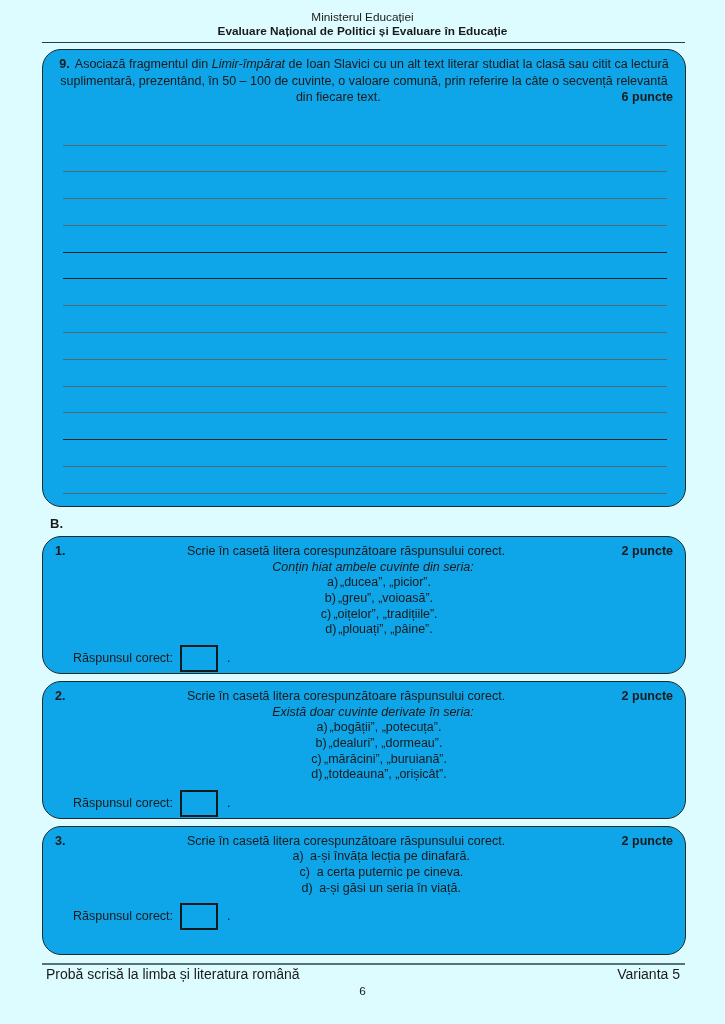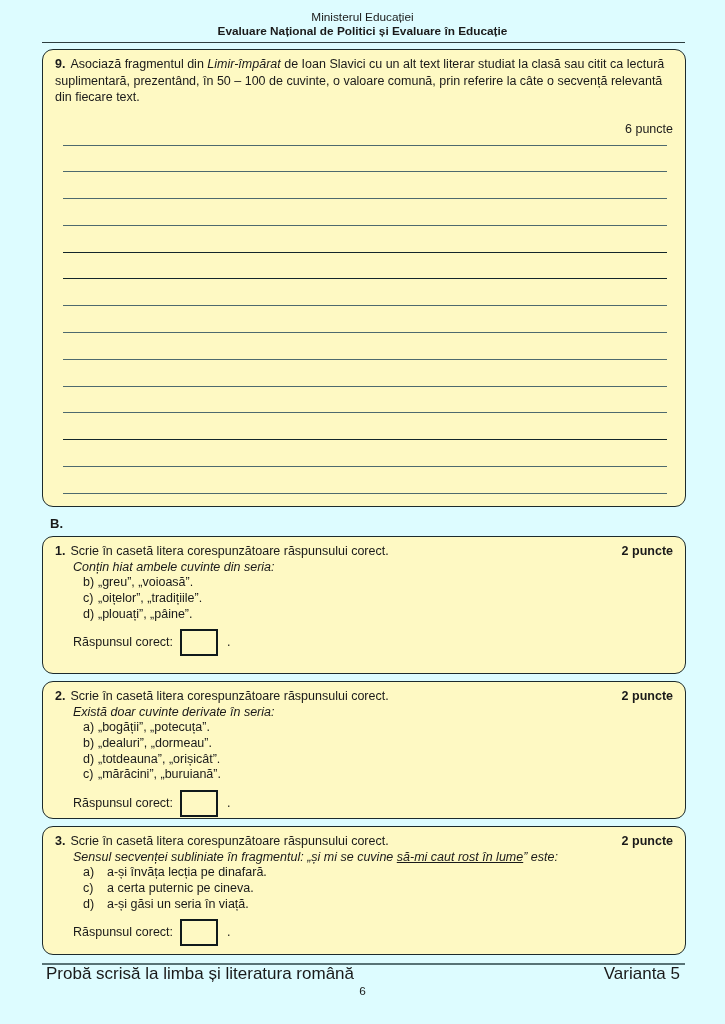--- a/index.html
+++ b/index.html
@@ -17,31 +17,32 @@
   
   .header{padding-top:10px;text-align:center;line-height:14px;font-size:11.8px;}
   .header .line2{font-weight:bold;}
   .head-rule{border:0;border-top:1.6px solid #2c3e40;margin:4px 40px 0 42px;}
 
   
   .qbox{
     box-sizing:border-box;
     margin:0 39px 0 42px;
     border:1.6px solid #1c2b2d;
-    border-radius:11px;
-    background:#fef9c3;
+    border-radius:19px;
+    background:#0ea5e9;
     padding:6px 12px 4px 12px;
     overflow:hidden;
+    text-align:center;
   }
 
   
   .box9{margin-top:6px;height:458px;}
   .box9 p{margin:0;line-height:16.5px;}
   .qnum{font-weight:bold;margin-right:5px;}
-  .pts{font-weight:normal;float:right;margin-top:32px;}
+  .pts{font-weight:bold;float:right;}
   .lines{margin:0 6px 0 8px;padding-top:6px;}
   .wline{height:25.8px;border-bottom:1px solid #4e6a6e;}
   .wline.first{height:33px;}
   .wline.dark{border-bottom:1.6px solid #14262a;}
 
   
   .sec-label{margin:9px 0 5px 50px;font-weight:bold;font-size:13px;}
 
   
   .mcq{margin-top:0;}
@@ -60,21 +61,21 @@
     box-sizing:border-box;width:38px;height:27px;
     border:2px solid #101a1c;background:transparent;
     margin-left:7px;
   }
   .ansdot{margin-left:9px;}
   .h137{height:138px;}
   .h128{height:129px;}
 
   
   .foot-rule{border:0;border-top:2px solid #587376;margin:8px 40px 0 42px;}
-  .footer-row{display:flex;justify-content:space-between;padding:2px 45px 0 46px;font-size:17px;line-height:14px;}
+  .footer-row{display:flex;justify-content:space-between;padding:2px 45px 0 46px;font-size:14px;line-height:14px;}
   .page-num{text-align:center;font-size:11.8px;margin-top:3px;}
 </style>
 </head>
 <body>
 
 <div class="page">
 
   <div class="header">
     <div class="line1">Ministerul Educației</div>
     <div class="line2">Evaluare Național de Politici și Evaluare în Educație</div>
@@ -105,20 +106,21 @@
   <div class="sec-label">B.</div>
 
   <div class="qbox mcq h137">
     <div class="row1">
       <span class="qnum">1.</span>
       <span class="instr">Scrie în casetă litera corespunzătoare răspunsului corect.</span>
       <span class="pts2">2 puncte</span>
     </div>
     <div class="prompt"><span>Conțin hiat ambele cuvinte din seria:</span><span class="u"></span><span></span></div>
     <div class="opts">
+      <div class="opt"><span class="letter">a)</span><span>„ducea”, „picior”.</span></div>
       <div class="opt"><span class="letter">b)</span><span>„greu”, „voioasă”.</span></div>
       <div class="opt"><span class="letter">c)</span><span>„oițelor”, „tradițiile”.</span></div>
       <div class="opt"><span class="letter">d)</span><span>„plouați”, „pâine”.</span></div>
     </div>
     <div class="ansrow">
       <span>Răspunsul corect:</span>
       <span class="ansbox"></span>
       <span class="ansdot">.</span>
     </div>
   </div>
@@ -126,37 +128,36 @@
   <div class="qbox mcq h137">
     <div class="row1">
       <span class="qnum">2.</span>
       <span class="instr">Scrie în casetă litera corespunzătoare răspunsului corect.</span>
       <span class="pts2">2 puncte</span>
     </div>
     <div class="prompt"><span>Există doar cuvinte derivate în seria:</span><span class="u"></span><span></span></div>
     <div class="opts">
       <div class="opt"><span class="letter">a)</span><span>„bogății”, „potecuța”.</span></div>
       <div class="opt"><span class="letter">b)</span><span>„dealuri”, „dormeau”.</span></div>
+      <div class="opt"><span class="letter">c)</span><span>„mărăcini”, „buruiană”.</span></div>
       <div class="opt"><span class="letter">d)</span><span>„totdeauna”, „orișicât”.</span></div>
-      <div class="opt"><span class="letter">c)</span><span>„mărăcini”, „buruiană”.</span></div>
     </div>
     <div class="ansrow">
       <span>Răspunsul corect:</span>
       <span class="ansbox"></span>
       <span class="ansdot">.</span>
     </div>
   </div>
 
   <div class="qbox mcq wide-letter h128">
     <div class="row1">
       <span class="qnum">3.</span>
       <span class="instr">Scrie în casetă litera corespunzătoare răspunsului corect.</span>
       <span class="pts2">2 puncte</span>
     </div>
-    <div class="prompt"><span>Sensul secvenței subliniate în fragmentul: „și mi se cuvine </span><span class="u">să-mi caut rost în lume</span><span>” este:</span></div>
     <div class="opts">
       <div class="opt"><span class="letter">a)</span><span>a-și învăța lecția pe dinafară.</span></div>
       <div class="opt"><span class="letter">c)</span><span>a certa puternic pe cineva.</span></div>
       <div class="opt"><span class="letter">d)</span><span>a-și găsi un seria în viață.</span></div>
     </div>
     <div class="ansrow">
       <span>Răspunsul corect:</span>
       <span class="ansbox"></span>
       <span class="ansdot">.</span>
     </div>

